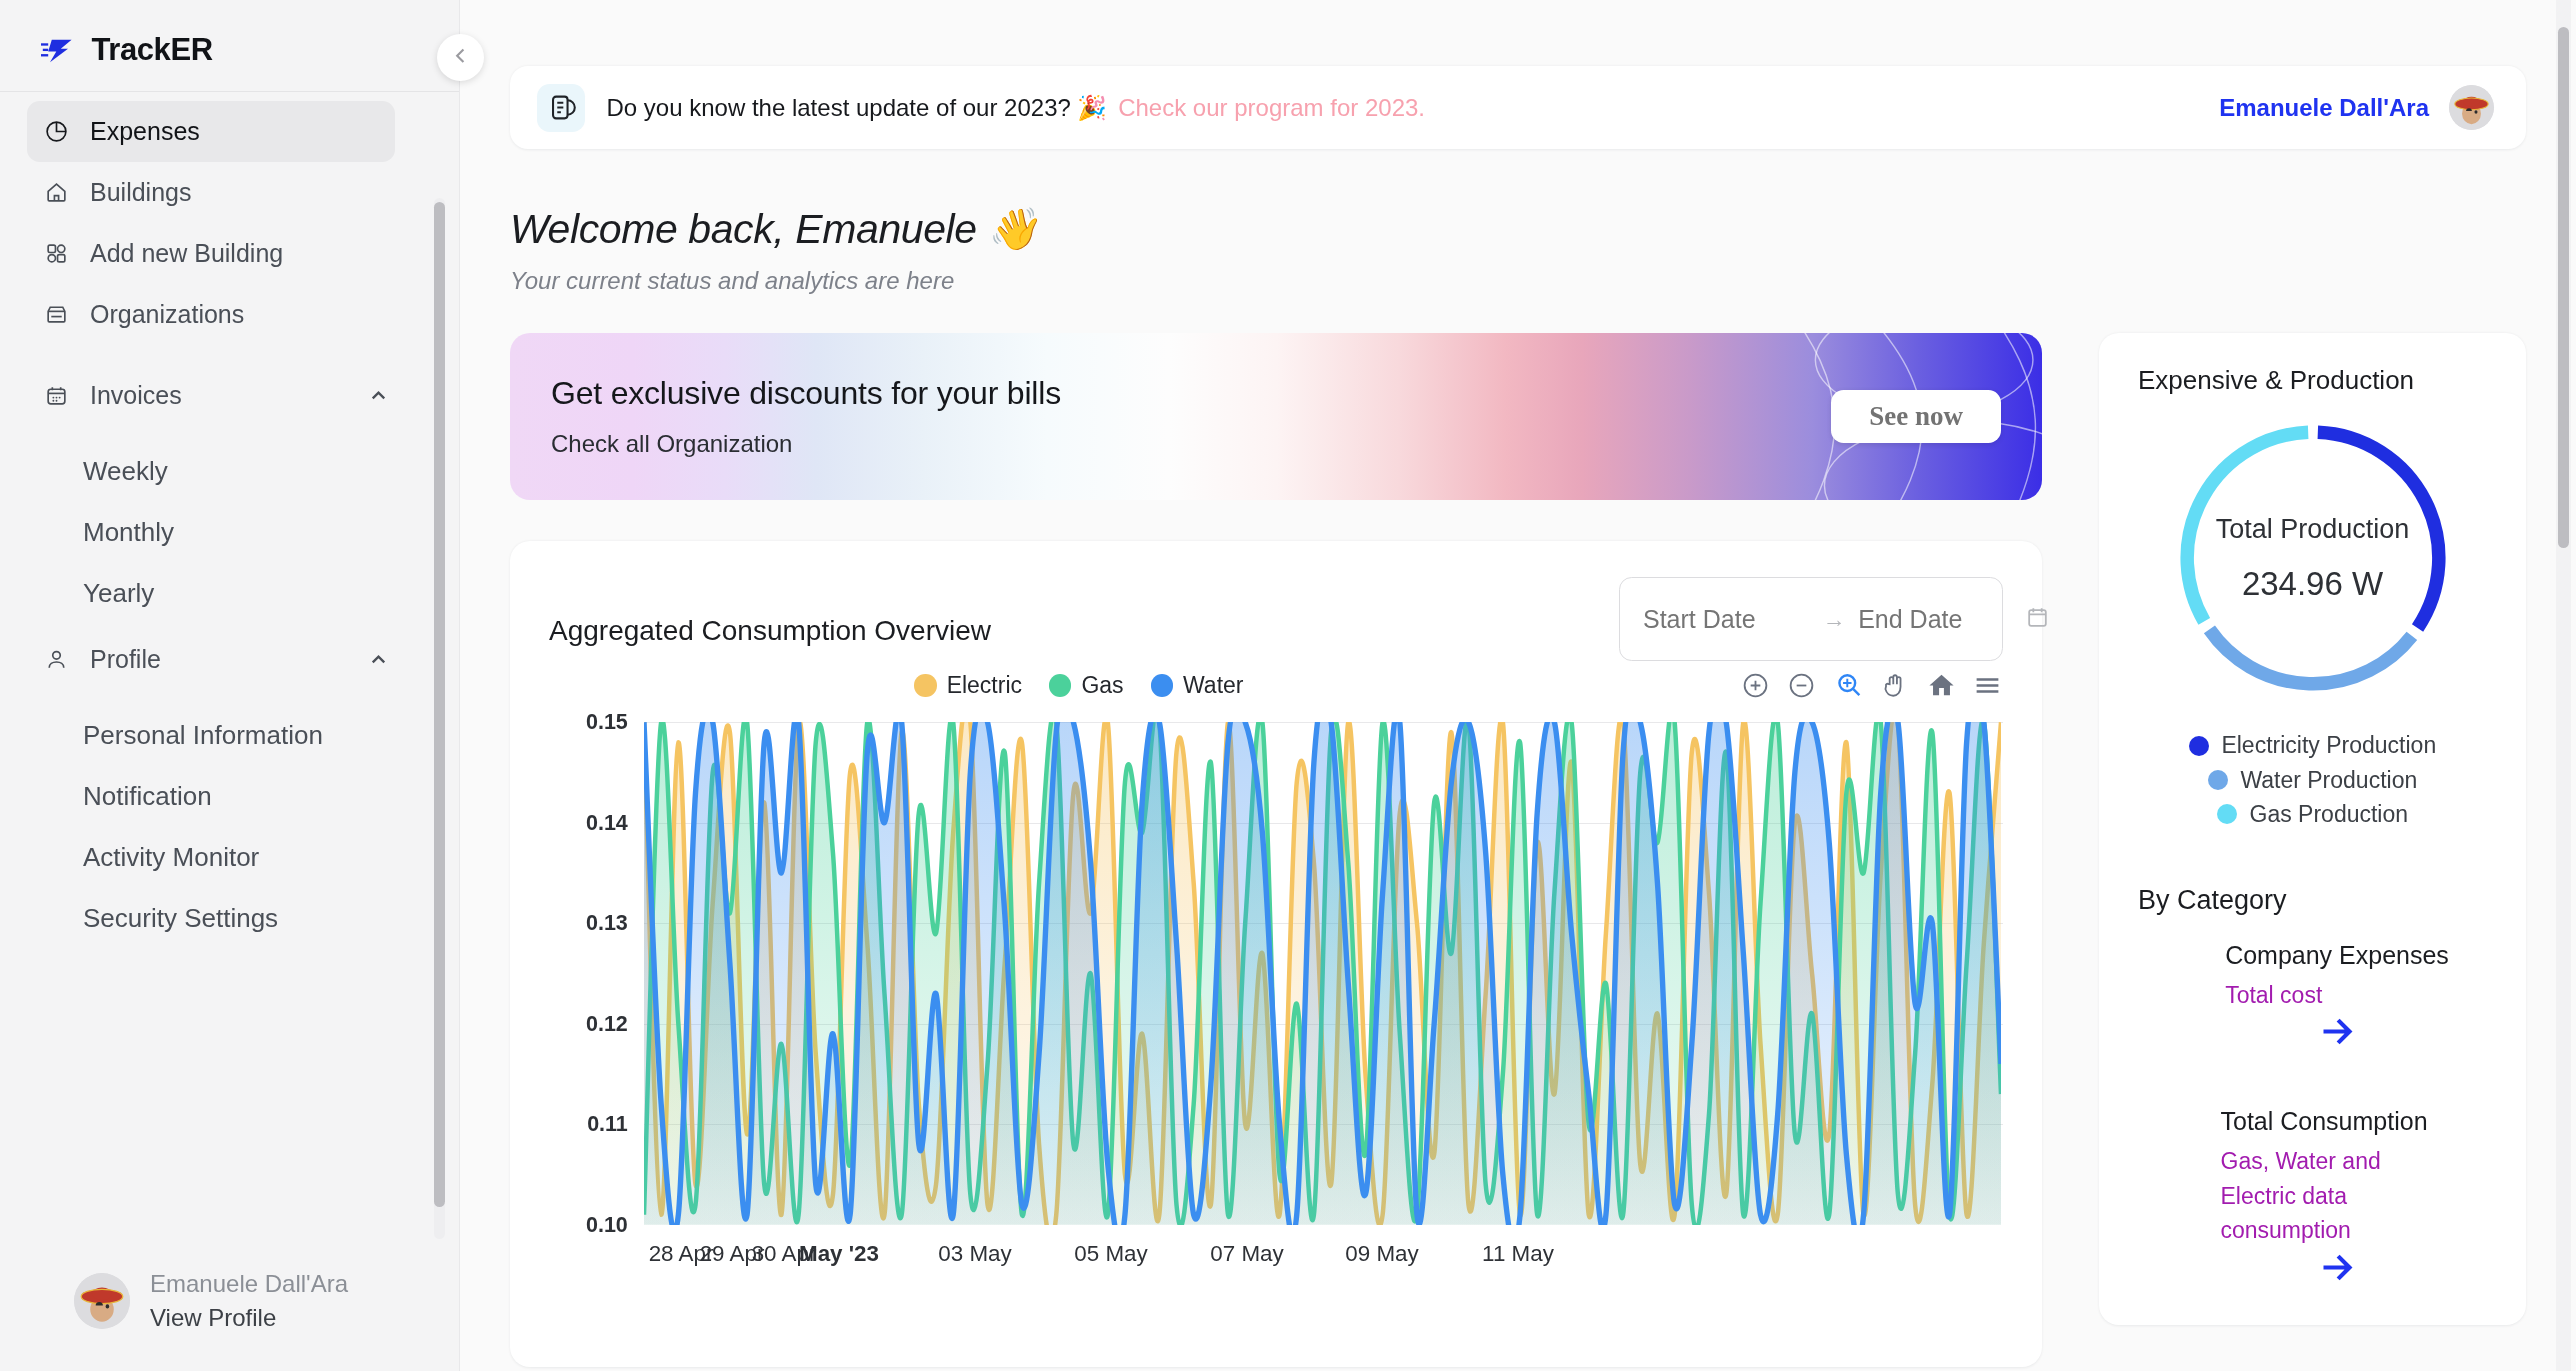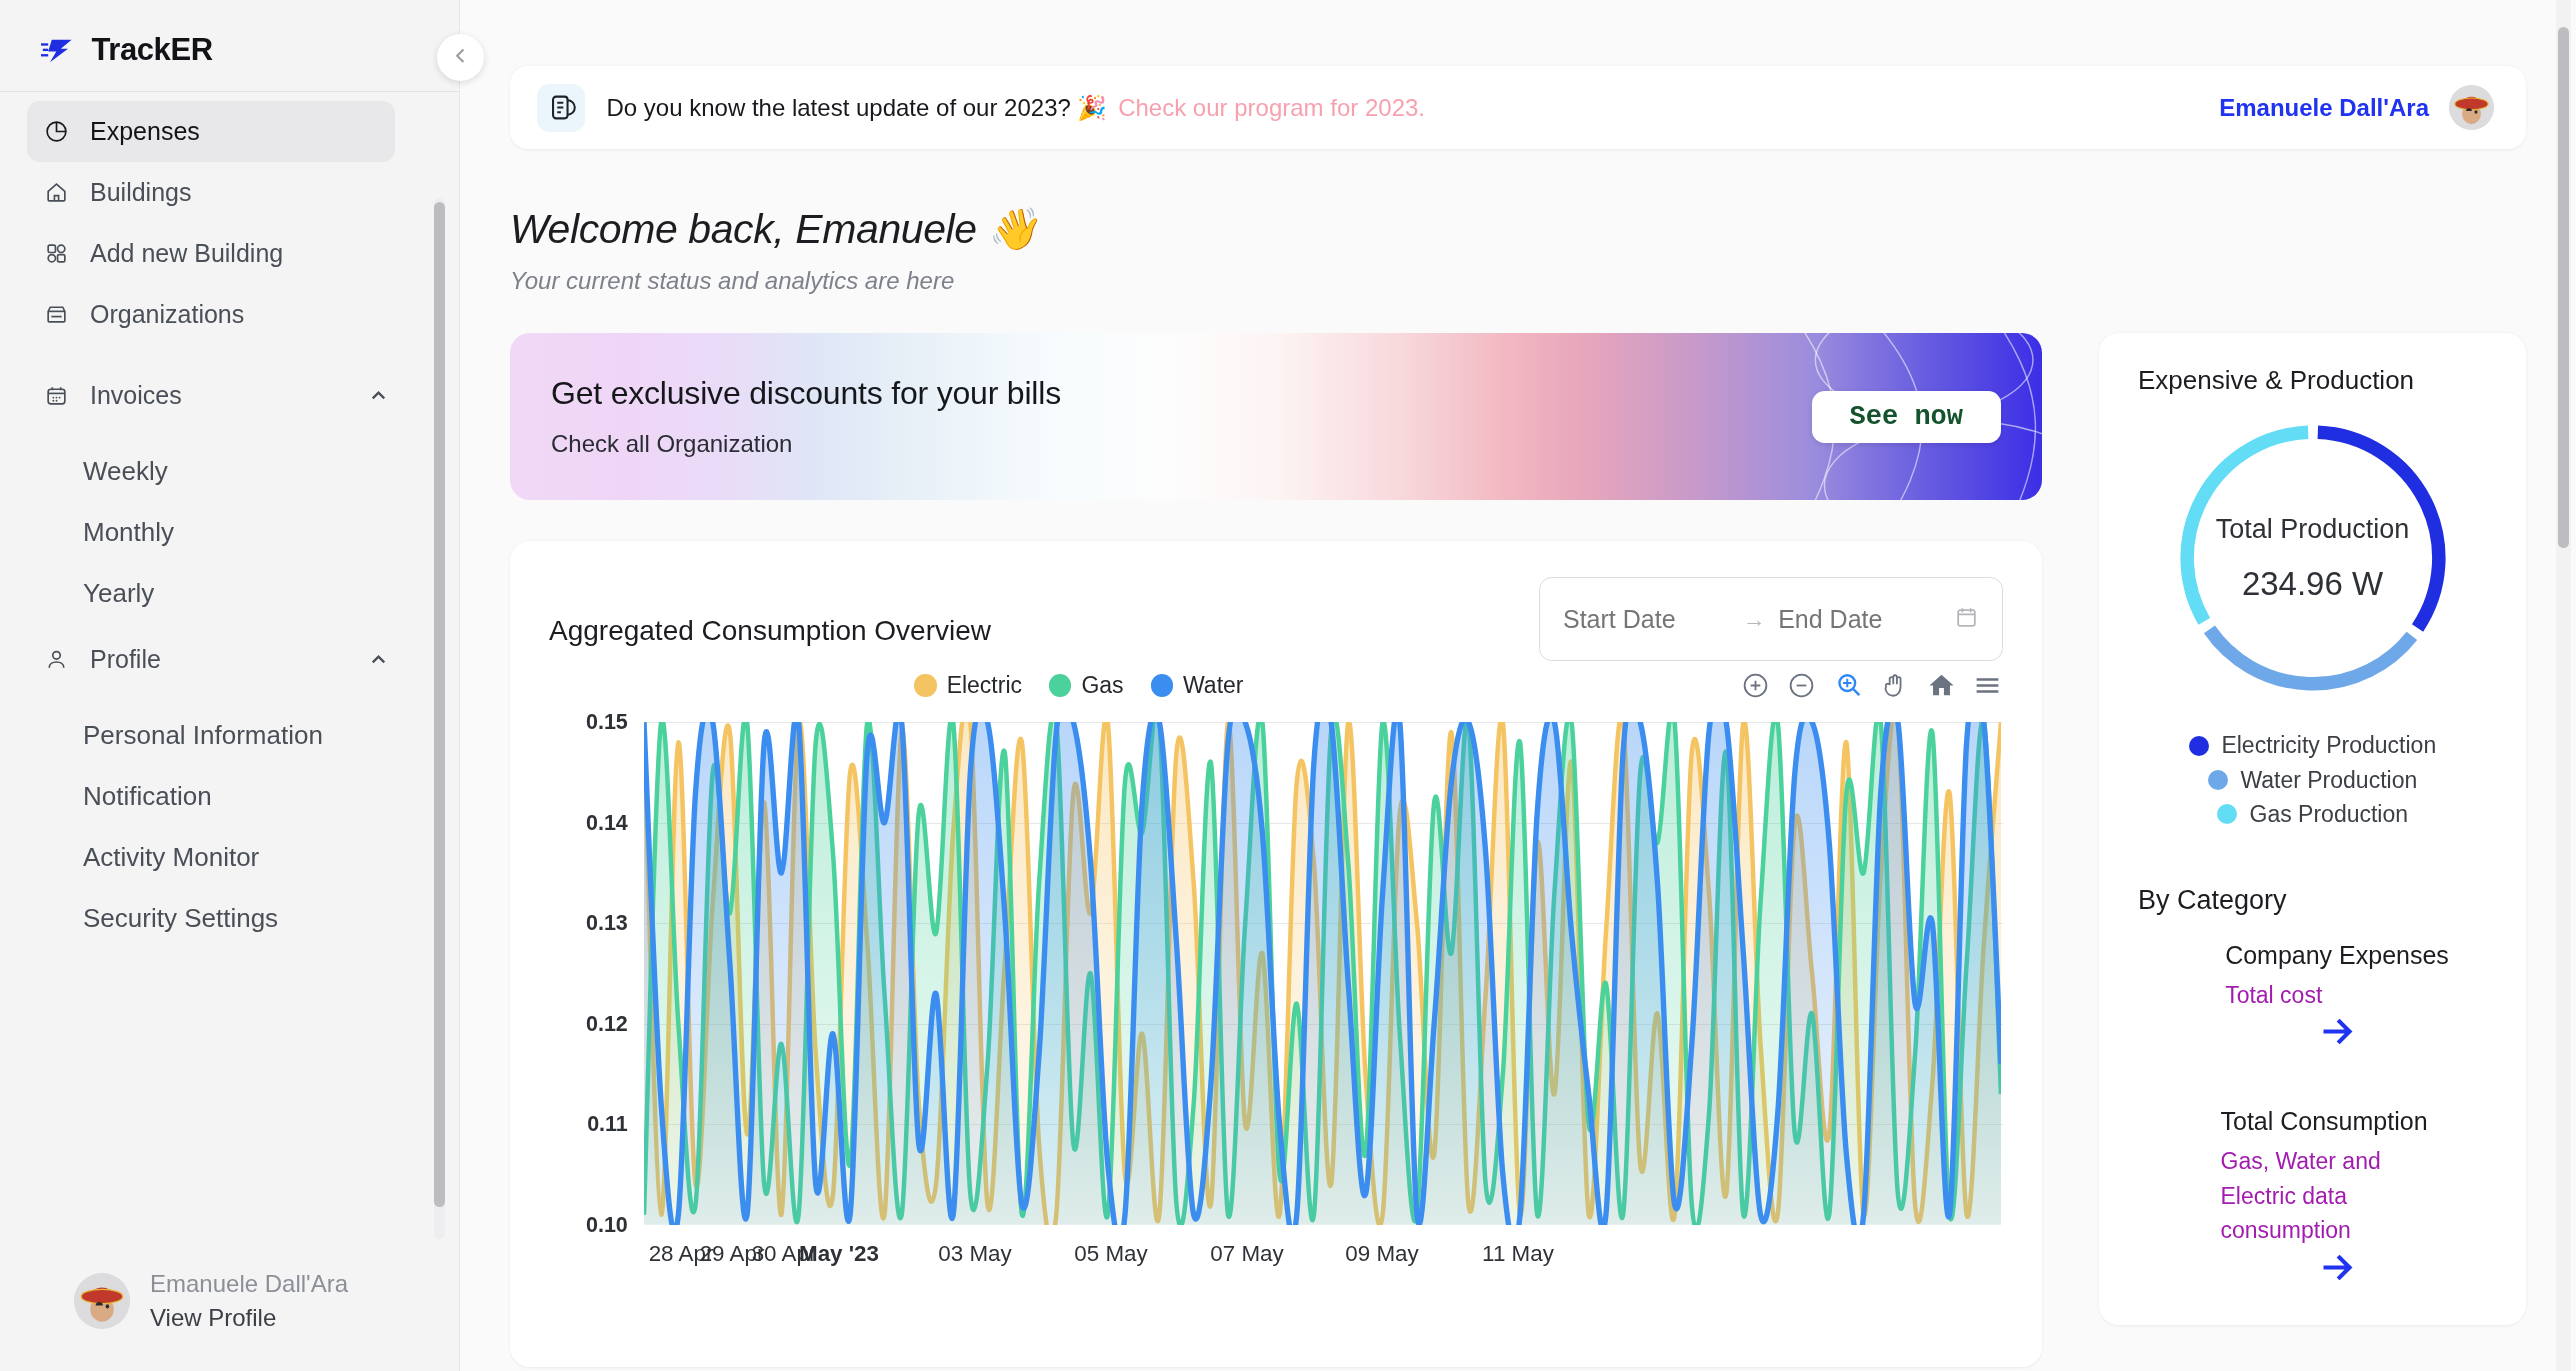--- a/index.html
+++ b/index.html
@@ -111,34 +111,34 @@
       #e9f1f8 27%, #f6fbfd 35%, #fdfdfd 43%, #fdf4f4 50%,
       #f8d9dc 58%, #f2b8c2 65%, #e8a6bb 70%, #c99ac9 77%,
       #9b8ddd 85%, #6a5fe0 92%, #3b2ee6 100%);
     display: flex; align-items: center; padding: 0 41px;
   }
   .promo-deco { position: absolute; inset: 0; pointer-events: none; }
   .promo-text h2 { font-size: 32px; font-weight: 400; color: #15171b; letter-spacing: -0.2px; }
   .promo-text p { font-size: 24px; color: #2a2d33; margin-top: 18px; }
   .promo-btn {
     margin-left: auto; background: #fff; border: none; border-radius: 12.6px;
-    padding: 11px 38px; font-size: 27px; font-weight: 700; color: #14532d;
-    font-family: Liberation Mono, monospace; cursor: pointer; box-shadow: 0 1.8px 5.4px rgba(0,0,0,.1);
+    padding: 11px 38px; font-size: 27px; font-weight: 700; color: #737373;
+    font-family: Liberation Serif, serif; cursor: pointer; box-shadow: 0 1.8px 5.4px rgba(0,0,0,.1);
     position: relative; z-index: 2;
   }
 
   
   .card {
     background: #fff; border-radius: 20px; box-shadow: 0 0.9px 2.7px rgba(16,24,40,.07);
   }
   .chart-card { margin-top: 41px; padding: 36px 39px 0 39px; height: 826px; position: relative; }
   .chart-head { display: flex; align-items: flex-start; }
   .chart-title { font-size: 28px; color: #1b1d21; margin-top: 38px; }
   .date-range {
-    margin-left: auto; width: 464px; height: 84px;
+    margin-left: auto; width: 384px; height: 84px;
     border: 0.9px solid #dcdcdf; border-radius: 12.6px;
     display: flex; align-items: center; padding: 0 23px; gap: 0;
   }
   .dr-input { font-size: 25px; color: #b4b6ba; background: transparent; border: none; outline: none; font-family: inherit; width: 167px; }
   .dr-arrow { color: #b4b6ba; font-size: 23px; margin: 0 12.6px; }
   .dr-cal { margin-left: auto; }
   .dr-cal svg { width: 25px; height: 25px; stroke: #b4b6ba; fill: none; stroke-width: 1.7; }
 
   .chart-bar { display: flex; align-items: center; margin-top: 9px; }
   .legend { display: flex; gap: 27px; margin: 0 auto; padding-left: 117px; }

